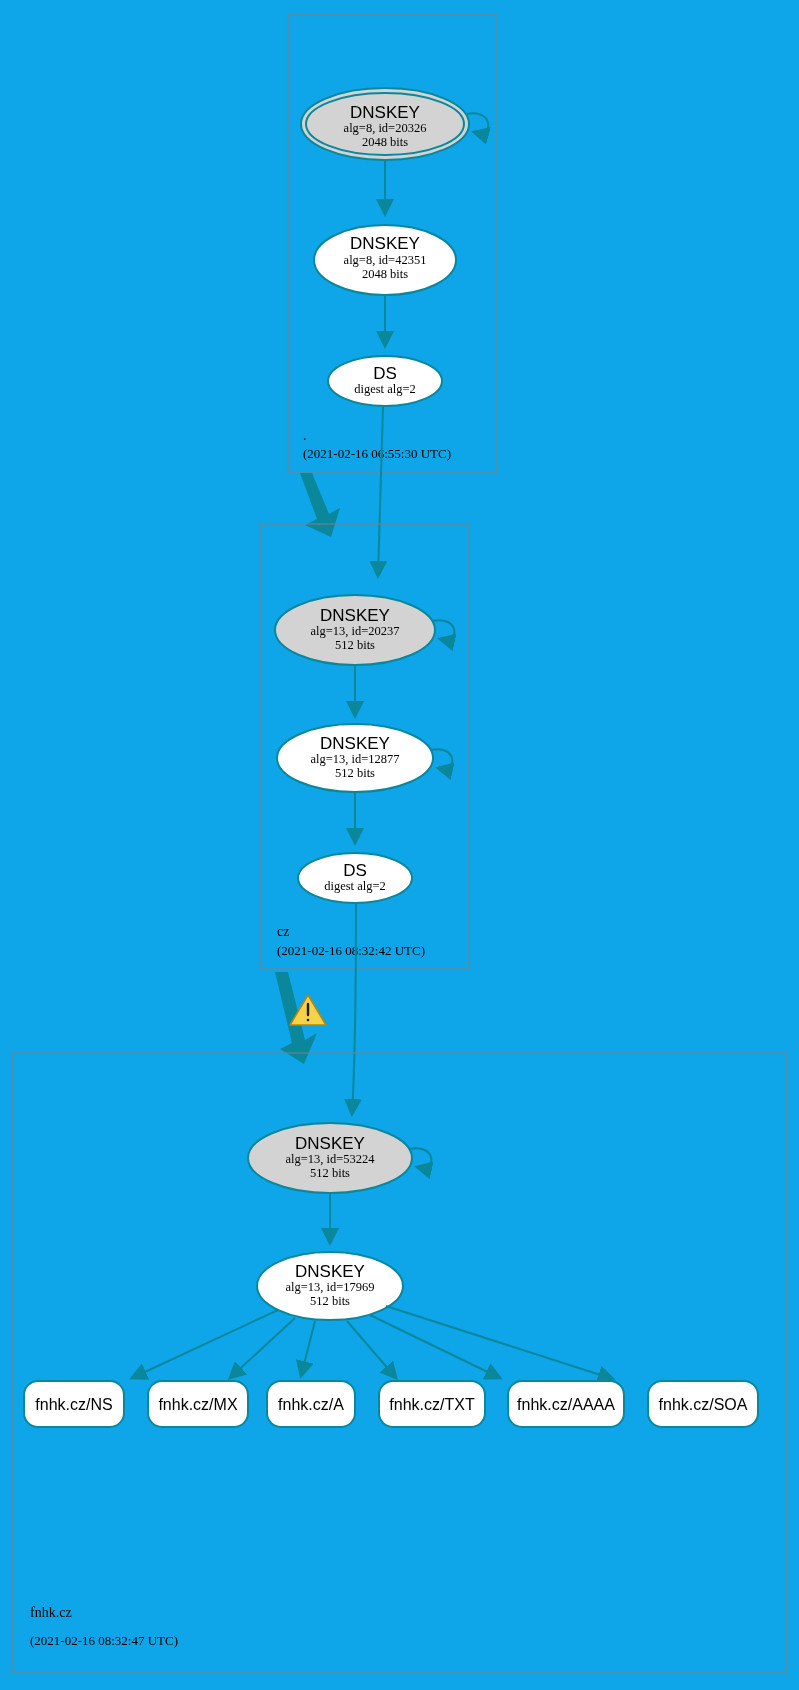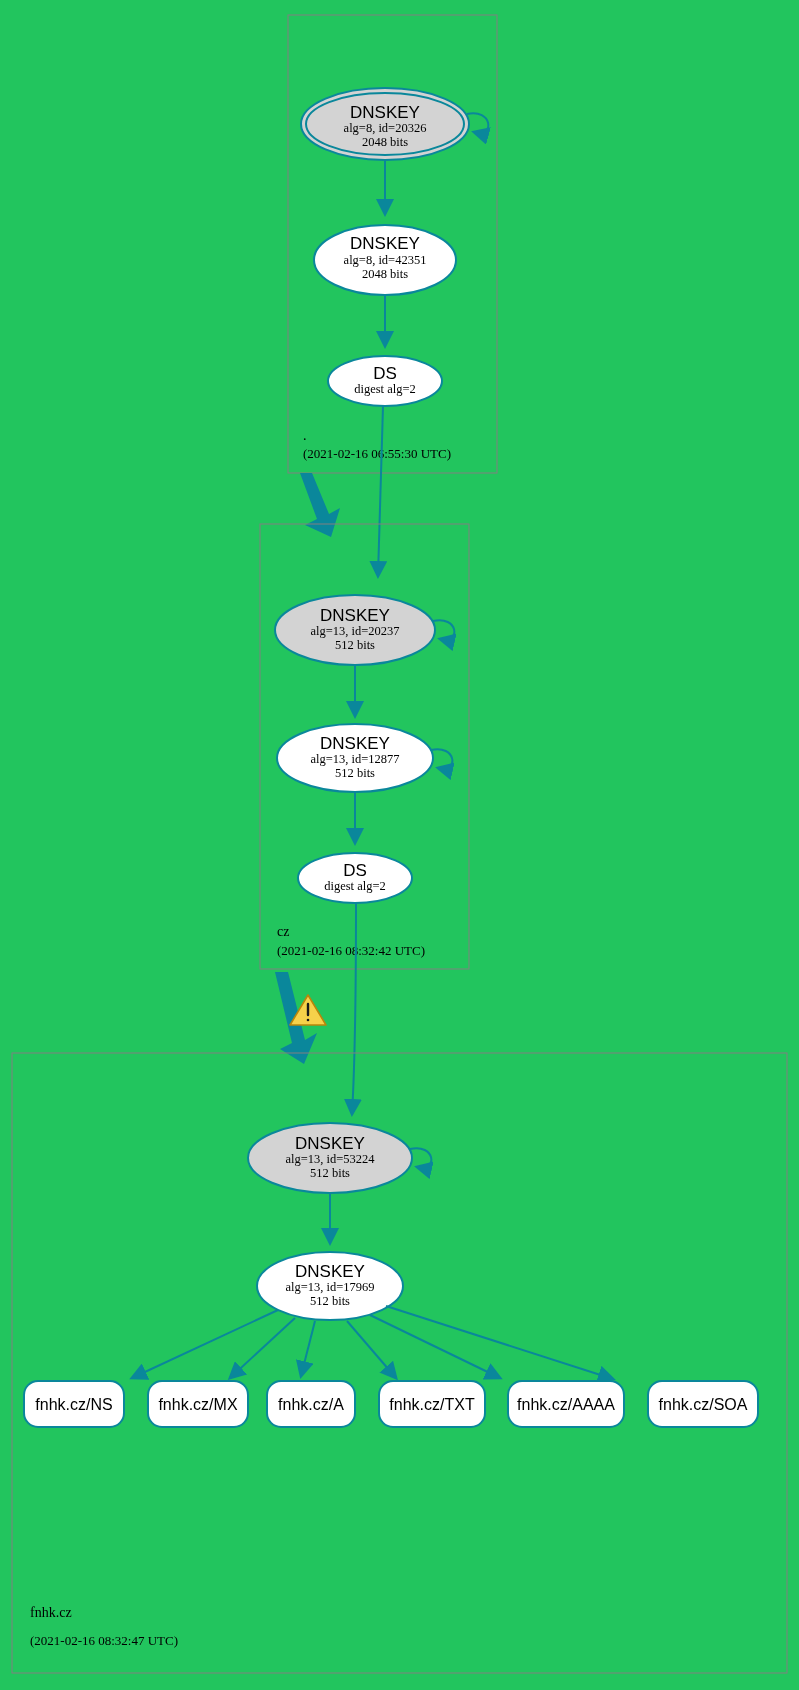--- a/index.html
+++ b/index.html
@@ -7,21 +7,21 @@
     padding: 0;
     background: #ffffff;
   }
   body {
     font-family: "Liberation Sans", sans-serif;
   }
   #canvas {
     position: relative;
     width: 799px;
     height: 1690px;
-    background: #22c55e;
+    background: #0ea5e9;
     overflow: hidden;
   }
   svg#graph {
     position: absolute;
     left: 0;
     top: 0;
     width: 799px;
     height: 1690px;
   }
   .zone-box {

